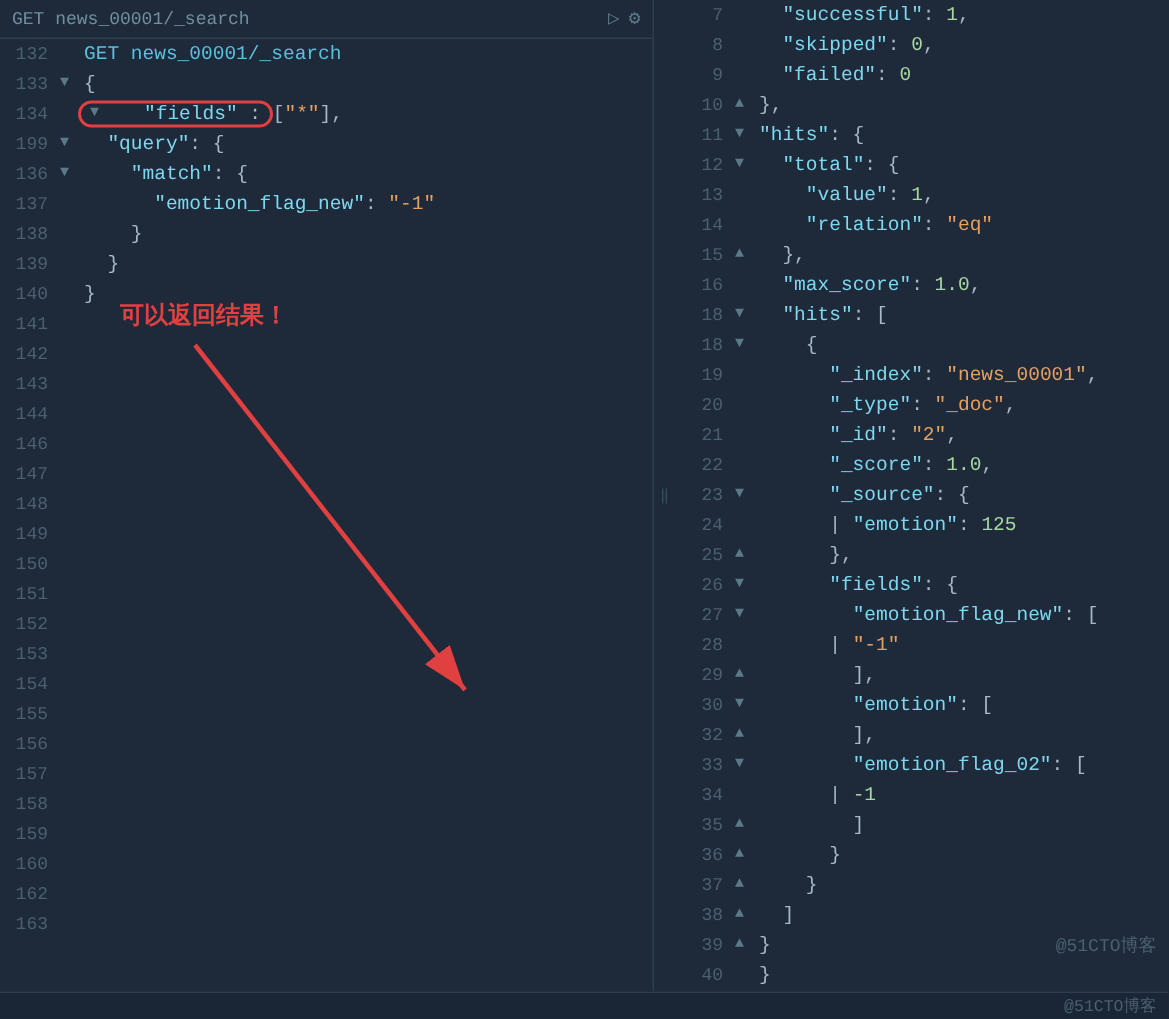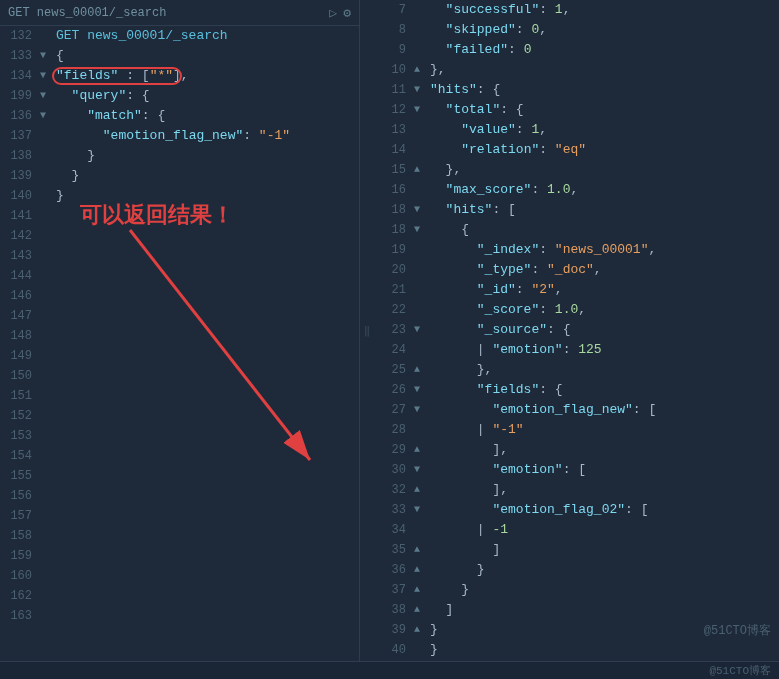--- a/index.html
+++ b/index.html
@@ -17,21 +17,21 @@
 
     .editor-container {
       display: flex;
       flex: 1;
       overflow: hidden;
       position: relative;
     }
 
     
     .left-pane {
-      width: 360px;
+      width: 436px;
       background: #1e2a3a;
       display: flex;
       flex-direction: column;
       overflow: hidden;
       position: relative;
       border-right: 1px solid #2e3e50;
     }
 
     .pane-header {
       display: flex;
@@ -133,21 +133,21 @@
       height: 100%;
       pointer-events: none;
     }
 
     
     .chinese-annotation {
       position: absolute;
       left: 80px;
       top: 200px;
       color: #e04040;
-      font-size: 22px;
+      font-size: 16px;
       font-weight: bold;
       font-family: 'Microsoft YaHei', 'SimHei', sans-serif;
       pointer-events: none;
       white-space: nowrap;
     }
 
     
     .pane-divider {
       width: 14px;
       background: #1e2a3a;
@@ -219,21 +219,21 @@
     <div class="code-line">
     <span class="line-num">132</span>
     <span class="fold-arrow"></span>
     <span class="code-content"><span class="kw-method">GET news_00001/_search</span></span>
   </div>
         <div class="code-line">
     <span class="line-num">133</span>
     <span class="fold-arrow">▼</span>
     <span class="code-content">{</span>
   </div>
-        <div class="code-line fields-line-wrapper" style="position: relative;">
+        <div class="code-line fields-line-wrapper" style="position: relative; gap: 20px;">
     <span class="line-num">134</span>
     <span class="fold-arrow">▼</span>
     <span class="code-content"><span class="kw-key">"fields"</span><span class="kw-punct"> : [</span><span class="kw-asterisk">"*"</span><span class="kw-punct">],</span></span>
   <div class="fields-circle"></div>
         </div>
         <div class="code-line">
     <span class="line-num">199</span>
     <span class="fold-arrow">▼</span>
     <span class="code-content">  <span class="kw-key">"query"</span>: {</span>
   </div>

